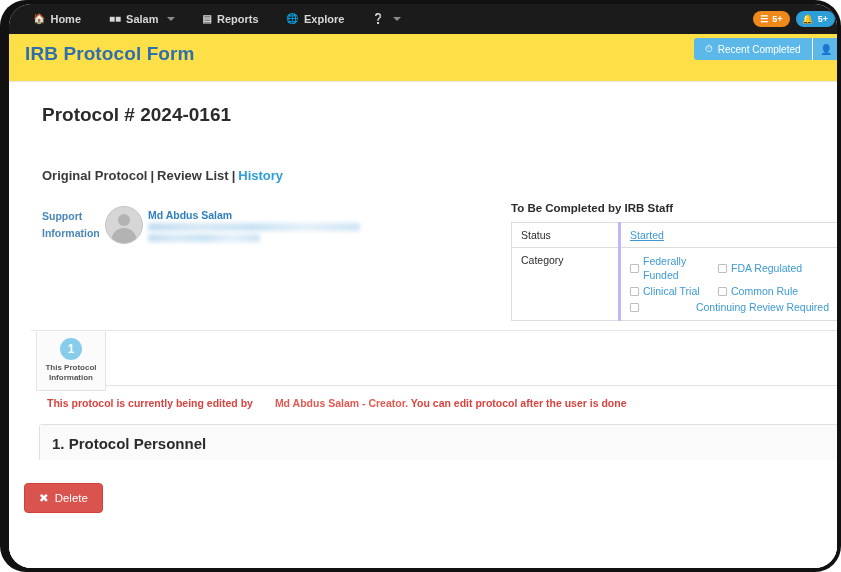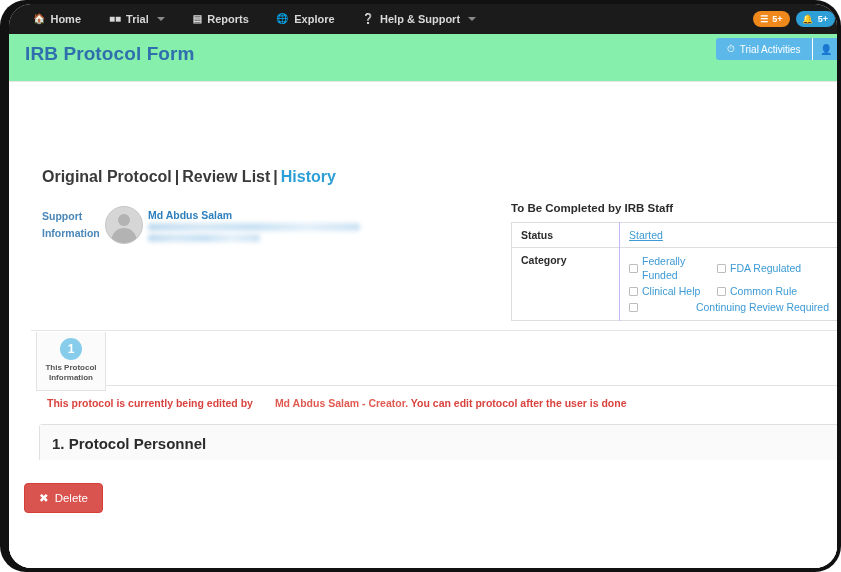--- a/index.html
+++ b/index.html
@@ -87,21 +87,21 @@
     cursor: pointer;
   }
   .pill.orange { background: #f0891b; }
   .pill.blue   { background: #2e9fd6; }
 
   
   #page-header {
     position: absolute;
     left: 0; top: 30px;
     width: 832px; height: 48px;
-    background: #86efac;
+    background: #fde047;
     border-bottom: 1px solid #e6e6e6;
   }
   #app-title {
     position: absolute;
     left: 16px; top: 9px;
     font-size: 19px;
     font-weight: bold;
     color: #2f6fad;
     letter-spacing: .1px;
   }
@@ -143,21 +143,21 @@
   #protocol-number {
     position: absolute;
     left: 33px; top: 22px;
     font-size: 19px;
     font-weight: bold;
     color: #2b2b2b;
   }
   #sub-nav {
     position: absolute;
     left: 33px; top: 86px;
-    font-size: 16px;
+    font-size: 13px;
     font-weight: bold;
     color: #3a3a3a;
   }
   #sub-nav a {
     color: #3a3a3a;
     text-decoration: none;
     cursor: pointer;
   }
   #sub-nav a.active { color: #2e9fd6; }
   #sub-nav .sep { color: #3a3a3a; margin: 0 3px; }
@@ -226,23 +226,23 @@
   }
   table.irb td {
     border-top: 1px solid #dddddd;
     padding: 6px 9px;
     font-size: 10.5px;
     vertical-align: top;
   }
   table.irb tr:first-child td { border-top: none; }
   td.irb-key {
     width: 108px;
-    font-weight: bold;
+    font-weight: normal;
     color: #2b2b2b;
-    border-right: 1px solid #c4b5fd;
+    border-right: 3px solid #c4b5fd;
   }
   td.irb-val { color: #3c9ad4; text-decoration: underline; }
   .cat-row {
     display: flex;
     flex-wrap: wrap;
     gap: 2px 0;
   }
   .cat-item {
     display: flex;
     align-items: center;
@@ -383,37 +383,36 @@
   <div id="navbar">
     <div class="nav-items">
 
       <div class="nav-item">
         <span class="nav-ico">🏠</span>
         <span>Home</span>
       </div>
 
       <div class="nav-item">
         <span class="nav-ico">■■</span>
-        <span>Trial</span>
+        <span>Salam</span>
         <span class="caret"></span>
       </div>
 
       <div class="nav-item">
         <span class="nav-ico">▤</span>
         <span>Reports</span>
       </div>
 
       <div class="nav-item">
         <span class="nav-ico">🌐</span>
         <span>Explore</span>
       </div>
 
       <div class="nav-item">
         <span class="nav-ico">❔</span>
-        <span>Help &amp; Support</span>
         <span class="caret"></span>
       </div>
 
     </div>
 
     <div class="nav-right">
       <div class="pill orange">
         <span>☰</span>
         <span>5+</span>
       </div>
@@ -422,30 +421,31 @@
         <span>5+</span>
       </div>
     </div>
   </div>
 
   <div id="page-header">
     <div id="app-title">IRB Protocol Form</div>
     <div id="header-buttons">
       <button class="hdr-btn">
         <span>⏱</span>
-        <span>Trial Activities</span>
+        <span>Recent Completed</span>
       </button>
       <button class="hdr-btn">
         <span>👤</span>
       </button>
     </div>
   </div>
 
   <div id="content">
 
+    <div id="protocol-number">Protocol # 2024-0161</div>
 
     <div id="sub-nav">
       <a>Original Protocol</a><span class="sep">|</span><a>Review List</a><span class="sep">|</span><a class="active">History</a>
     </div>
 
     <div id="creator-block">
       <div id="creator-label">
         <div>Support</div>
         <div>Information</div>
       </div>
@@ -475,21 +475,21 @@
               <label class="cat-item w1">
                 <span class="cbx"></span>
                 <span>Federally Funded</span>
               </label>
               <label class="cat-item">
                 <span class="cbx"></span>
                 <span>FDA Regulated</span>
               </label>
               <label class="cat-item w1">
                 <span class="cbx"></span>
-                <span>Clinical Help</span>
+                <span>Clinical Trial</span>
               </label>
               <label class="cat-item">
                 <span class="cbx"></span>
                 <span>Common Rule</span>
               </label>
               <label class="cat-item w2">
                 <span class="cbx"></span>
                 <span>Continuing Review Required</span>
               </label>
             </div>

